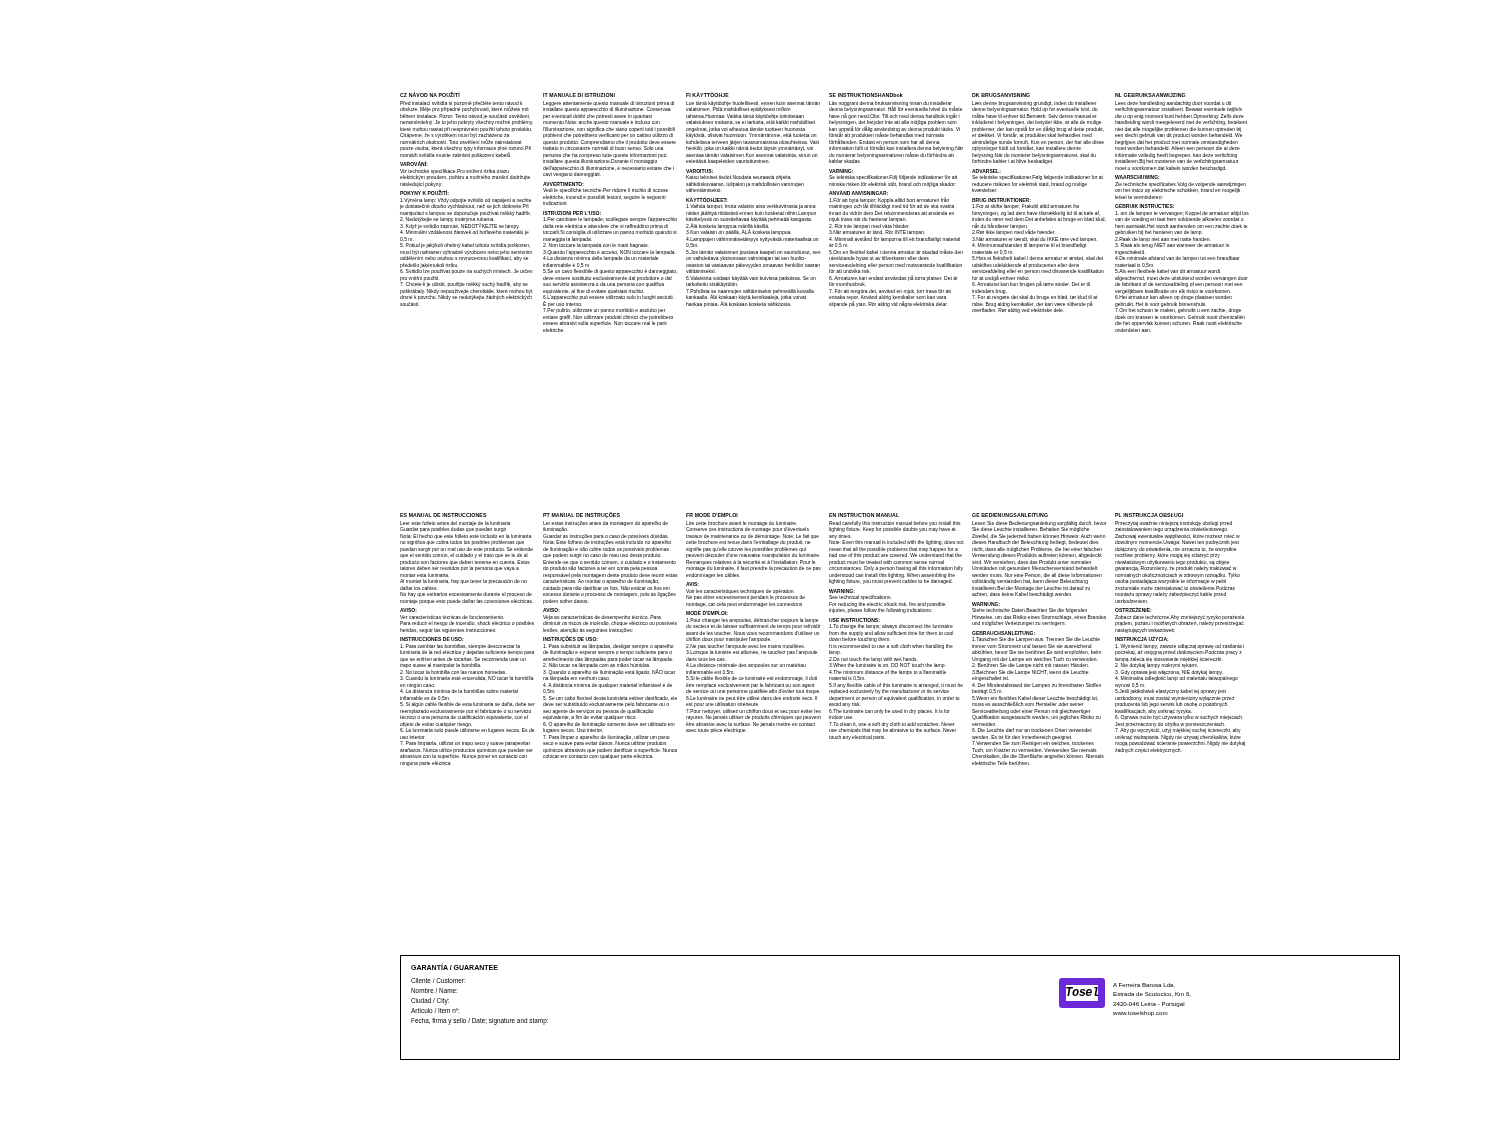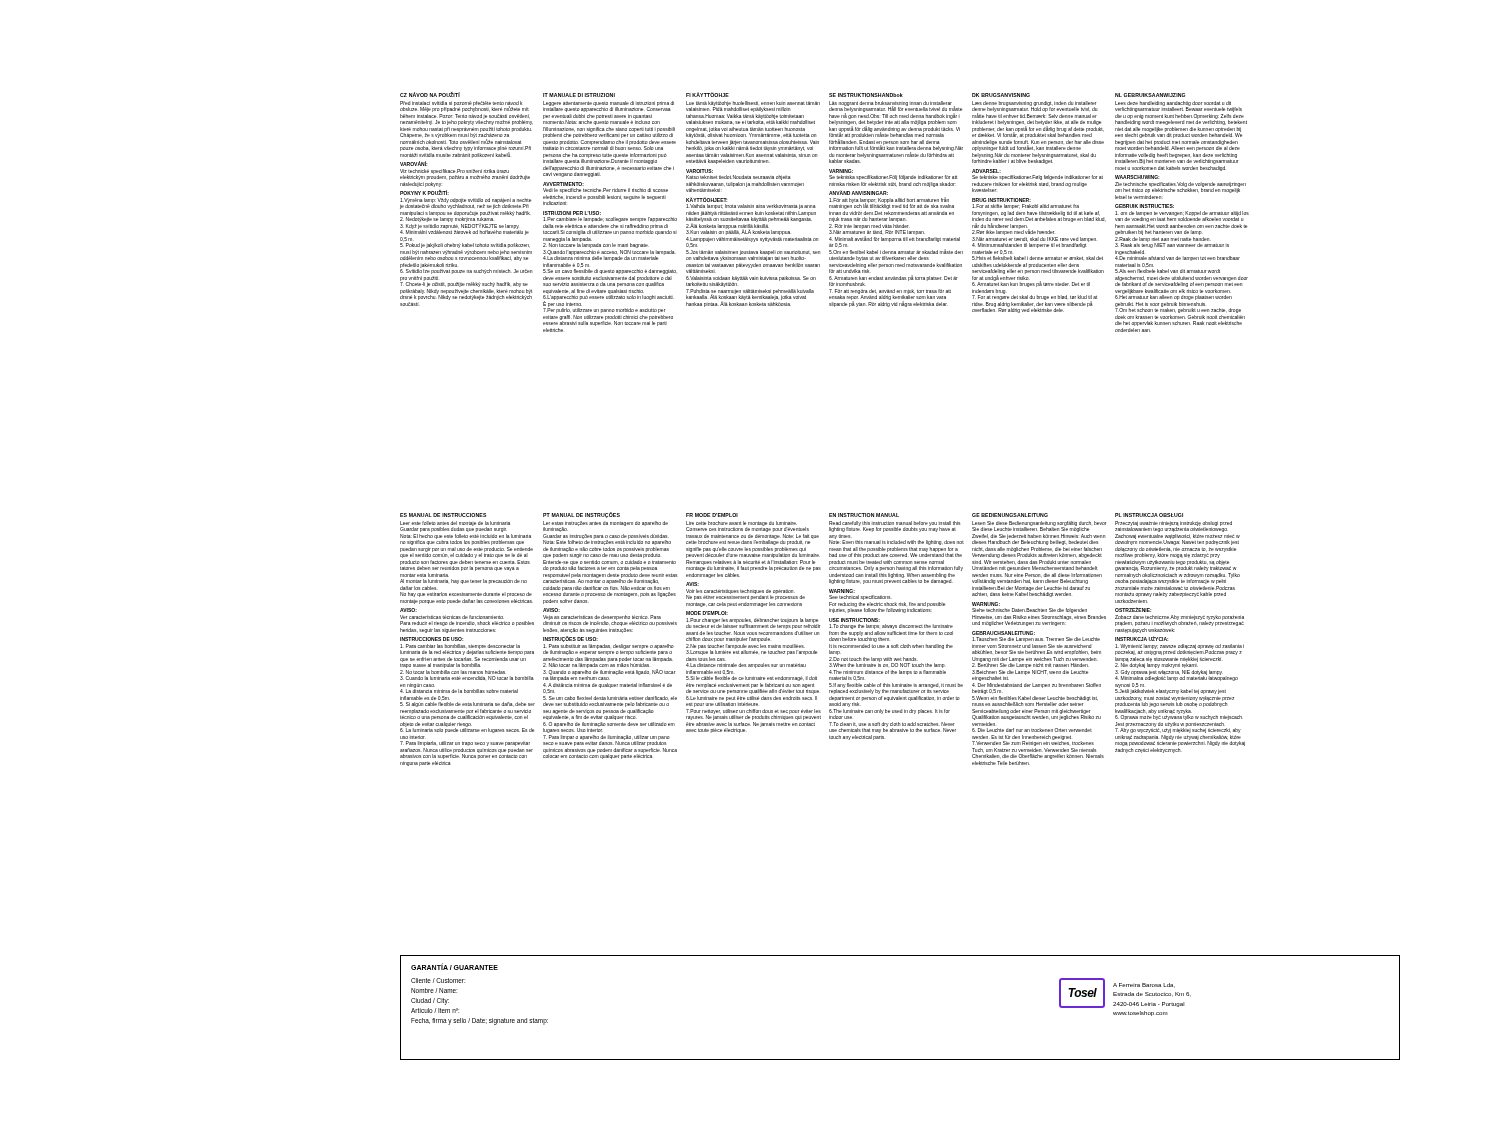--- a/index.html
+++ b/index.html
@@ -98,31 +98,32 @@
     right: 10px;
     top: 22px;
     width: 330px;
     display: flex;
     align-items: flex-start;
     gap: 8px;
   }
   .brand-logo {
     width: 46px;
     height: 30px;
-    border: 2px solid #6d28d9;
+    border: 7px solid #6d28d9;
     border-radius: 3px;
     display: flex;
     align-items: center;
     justify-content: center;
     font-size: 12px;
     font-style: italic;
     font-weight: bold;
     letter-spacing: -0.5px;
     flex: none;
     box-sizing: border-box;
+    font-family: Liberation Mono, monospace;
   }
   .brand-addr {
     font-size: 6.2px;
     line-height: 1.5;
     white-space: pre-line;
     padding-top: 2px;
   }
 </style>
 </head>
 <body>

